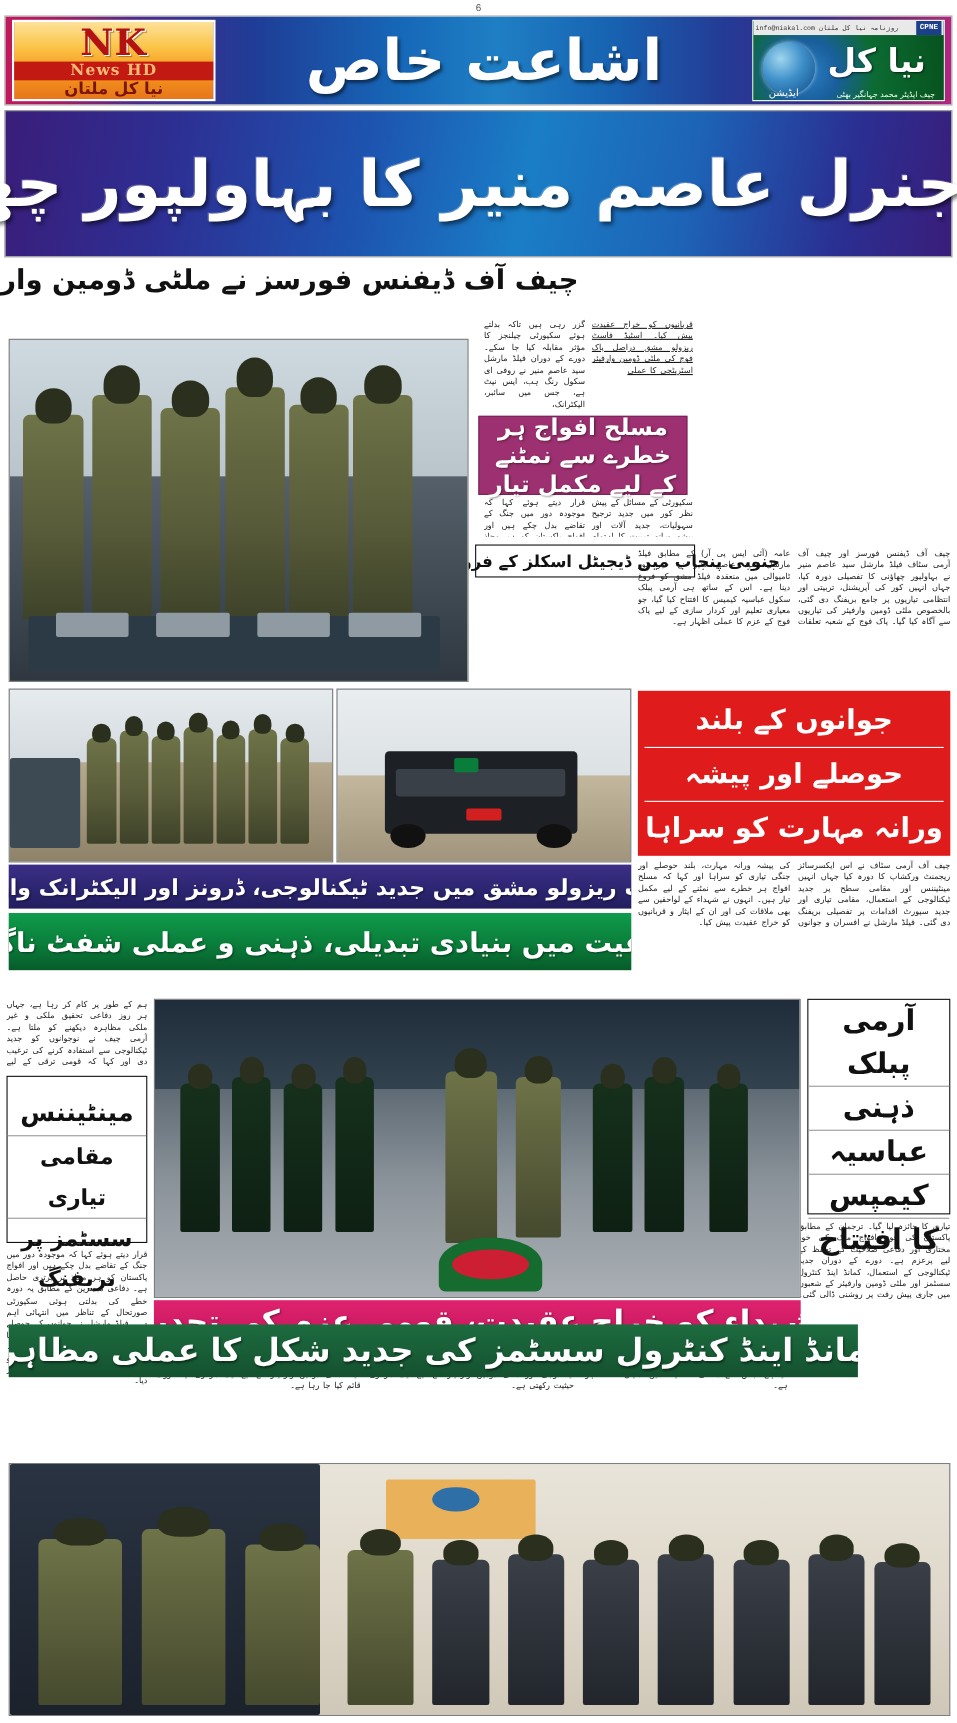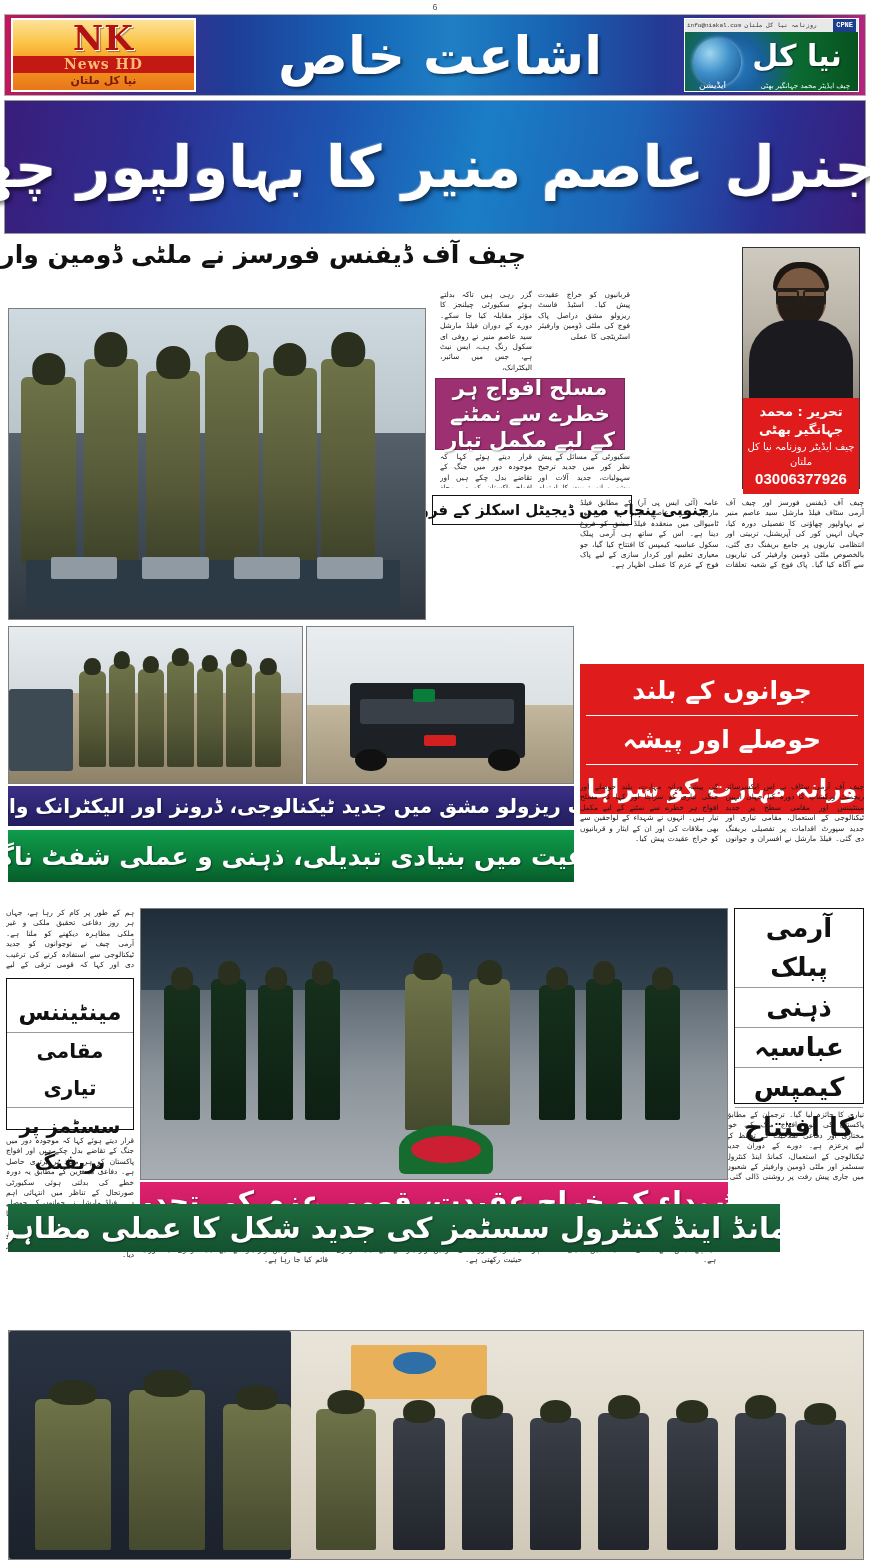--- a/index.html
+++ b/index.html
@@ -13,21 +13,21 @@
   .masthead{position:absolute;top:14px;left:4px;width:862px;height:82px;
     background:linear-gradient(90deg,#c2185b 0%,#a21c63 6%,#4b2a8c 14%,#1f3c96 26%,#1668b8 42%,#1f7fc4 52%,#1763b2 64%,#243b95 76%,#3b2a8e 86%,#7e2472 94%,#b5257f 100%);
     border:1px solid #b0b0b0;box-sizing:border-box;overflow:hidden;}
   .nk-logo{position:absolute;top:3px;right:auto;left:6px;width:185px;height:74px;
     background:linear-gradient(180deg,#fde29a 0%,#fbc54a 32%,#f59a1d 62%,#e8761a 100%);
     border:2px solid #ffffff;box-sizing:border-box;text-align:center;}
   .nk-logo .nk-main{font-family:"DejaVu Serif","Liberation Serif",serif;font-weight:bold;font-size:33px;color:#b4120f;
      letter-spacing:1px;line-height:34px;margin-top:2px;text-shadow:1px 1px 0 #fff,2px 2px 1px rgba(0,0,0,.35);}
   .nk-logo .nk-sub{background:#c21a12;color:#fdba74;font-weight:bold;font-size:14px;line-height:17px;
      letter-spacing:1px;font-family:"DejaVu Serif","Liberation Serif",serif;}
-  .nk-logo .nk-ur{font-size:11px;color:#7a1508;line-height:15px;font-weight:bold;direction:rtl;}
+  .nk-logo .nk-ur{font-size:15px;color:#7a1508;line-height:15px;font-weight:bold;direction:rtl;}
 
   .masthead-title{position:absolute;top:4px;left:200px;right:190px;height:74px;line-height:74px;text-align:center;
      color:#ffffff;font-size:52px;font-weight:bold;direction:rtl;
      text-shadow:2px 2px 3px rgba(0,0,0,.5);font-family:"DejaVu Sans","Liberation Sans",sans-serif;}
 
   .nia-logo{position:absolute;top:3px;right:6px;width:175px;height:74px;background:#0c6b32;
      border:1px solid #ffffff;box-sizing:border-box;overflow:hidden;}
   .nia-strip{height:13px;background:#e9e9e9;font-size:6px;color:#333;line-height:13px;display:flex;
      justify-content:space-between;padding:0 2px;box-sizing:border-box;font-family:Liberation Mono, monospace;}
   .nia-strip .cpne{background:#1b3f8b;color:#fff;font-weight:bold;font-size:7px;padding:0 3px;}
@@ -78,21 +78,21 @@
      border:1px solid #7c2459;box-sizing:border-box;display:flex;align-items:center;justify-content:center;}
   .callout-purple p{margin:0;color:#fff;font-size:21px;font-weight:bold;direction:rtl;text-align:center;line-height:26px;
      text-shadow:1px 1px 2px rgba(0,0,0,.4);}
 
   
   .boxline{position:absolute;border:1.5px solid #111;background:#fff;box-sizing:border-box;display:flex;align-items:center;justify-content:center;}
   .boxline p{margin:0;font-size:15px;font-weight:bold;direction:rtl;color:#111;white-space:nowrap;}
 
   
   .callout-red{position:absolute;left:580px;top:628px;width:284px;height:150px;background:#e01b1b;
-     box-sizing:border-box;padding:3px 6px;margin-top:36px;}
+     box-sizing:border-box;padding:3px 6px;}
   .callout-red p{margin:0;color:#fff;font-size:25px;font-weight:bold;direction:rtl;text-align:center;line-height:48px;
      border-bottom:1px solid #fff;}
   .callout-red p:last-child{border-bottom:none;}
 
   
   .photo{position:absolute;overflow:hidden;border:1px solid #7e7e7e;box-sizing:border-box;background:#cfd7dd;}
   .sky{position:absolute;left:0;top:0;right:0;height:52%;background:linear-gradient(180deg,#dfe6ea 0%,#cfd8de 100%);}
   .ground{position:absolute;left:0;right:0;bottom:0;height:48%;background:linear-gradient(180deg,#b9a98c 0%,#9d8e72 100%);}
   .soldier{position:absolute;bottom:6%;width:9%;height:58%;background:linear-gradient(180deg,#6f7348 0%,#565a38 60%,#3e4229 100%);border-radius:6px 6px 2px 2px;}
   .soldier:before{content:"";position:absolute;left:50%;top:-13%;transform:translateX(-50%);width:62%;height:17%;border-radius:50% 50% 40% 40%;background:#2b2f1e;}
@@ -145,37 +145,23 @@
   </div>
 
   <div class="bigbar">
     <h1>جدید جنگ کا نیا باب، جنرل عاصم منیر کا بہاولپور چھاؤنی سے واضح پیغام</h1>
   </div>
 
   <div class="subhead">
     <h2>چیف آف ڈیفنس فورسز نے ملٹی ڈومین وارفیئر کی تیاریوں کا عملی مظاہرہ دیکھا</h2>
   </div>
 
-  <div class="authorcard">
-    <div class="author-photo">
-      <div class="hair"></div>
-      <div class="head"></div>
-      <div class="beard"></div>
-      <div class="glasses"></div>
-      <div class="body"></div>
-    </div>
-    <div class="author-meta">
-      <div class="line1">تحریر : محمد جہانگیر بھٹی</div>
-      <div class="line2">چیف ایڈیٹر روزنامہ نیا کل ملتان</div>
-      <div class="phone">03006377926</div>
-    </div>
-  </div>
 
   <div class="utext" style="position:absolute;left:440px;top:290px;width:92px;height:82px;">گزر رہی ہیں تاکہ بدلتے ہوئے سکیورٹی چیلنجز کا مؤثر مقابلہ کیا جا سکے۔ دورے کے دوران فیلڈ مارشل سید عاصم منیر نے روفی ای سکول رنگ ہب، ایس نیٹ ہے، جس میں سائبر، الیکٹرانک،</div>
-  <div class="utext" style="position:absolute;left:538px;top:290px;width:92px;height:82px;">قربانیوں کو خراج عقیدت پیش کیا۔ اسٹیڈ فاسٹ ریزولو مشق دراصل پاک فوج کی ملٹی ڈومین وارفیئر اسٹریٹجی کا عملی</div>
+  <div class="utext" style="position:absolute;left:538px;top:290px;width:92px;height:82px;text-decoration:underline;">قربانیوں کو خراج عقیدت پیش کیا۔ اسٹیڈ فاسٹ ریزولو مشق دراصل پاک فوج کی ملٹی ڈومین وارفیئر اسٹریٹجی کا عملی</div>
 
   <div class="callout-purple">
     <p>مسلح افواج ہر خطرے سے نمٹنے کے لیے مکمل تیار</p>
   </div>
 
   <div class="utext" style="position:absolute;left:440px;top:452px;width:92px;height:36px;">قرار دیتے ہوئے کہا کہ موجودہ دور میں جنگ کے تقاضے بدل چکے ہیں اور افواج پاکستان کو ہر محاذ پر برتری حاصل ہے۔ دفاعی مبصرین کے مطابق یہ دورہ خطے کی بدلتی ہوئی سکیورٹی صورتحال کے تناظر میں انتہائی اہم ہے۔ فیلڈ مارشل نے جوانوں کے حوصلے کی تعریف کرتے ہوئے کہا کہ وطن کا دفاع ہر قیمت پر یقینی بنایا جائے گا۔ انہوں نے مقامی سطح پر دفاعی ساز و سامان کی تیاری کو خوش آئند قرار دیا۔</div>
   <div class="utext" style="position:absolute;left:538px;top:452px;width:92px;height:36px;">سکیورٹی کے مسائل کے پیش نظر کور میں جدید ترجیح سہولیات، جدید آلات اور پیشہ ورانہ تربیت کا اہتمام کیا گیا ہے، جس سے دفاعی صلاحیت میں نمایاں اضافہ ہوا ہے۔</div>
 
   <div class="boxline" style="left:432px;top:495px;width:200px;height:30px;">
     <p>جنوبی پنجاب میں ڈیجیٹل اسکلز کے فروغ کا آغاز</p>

